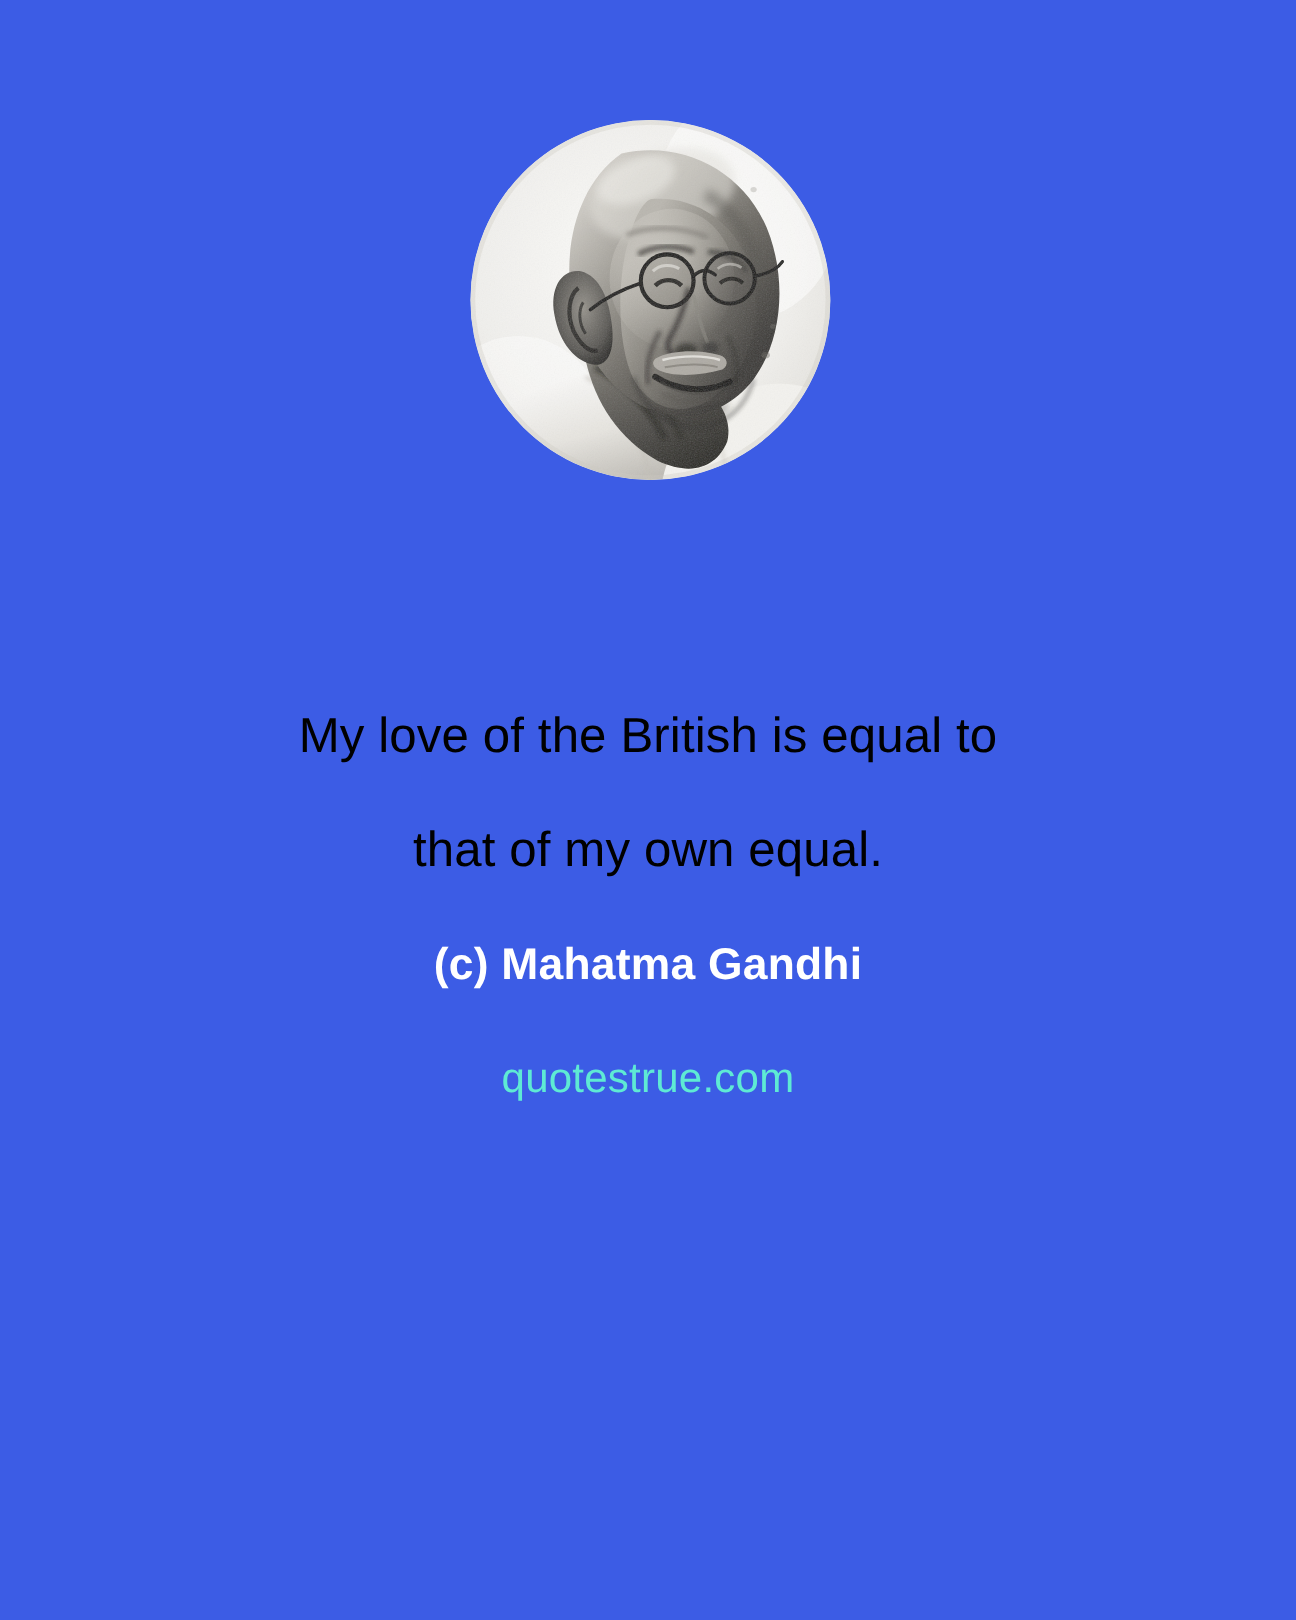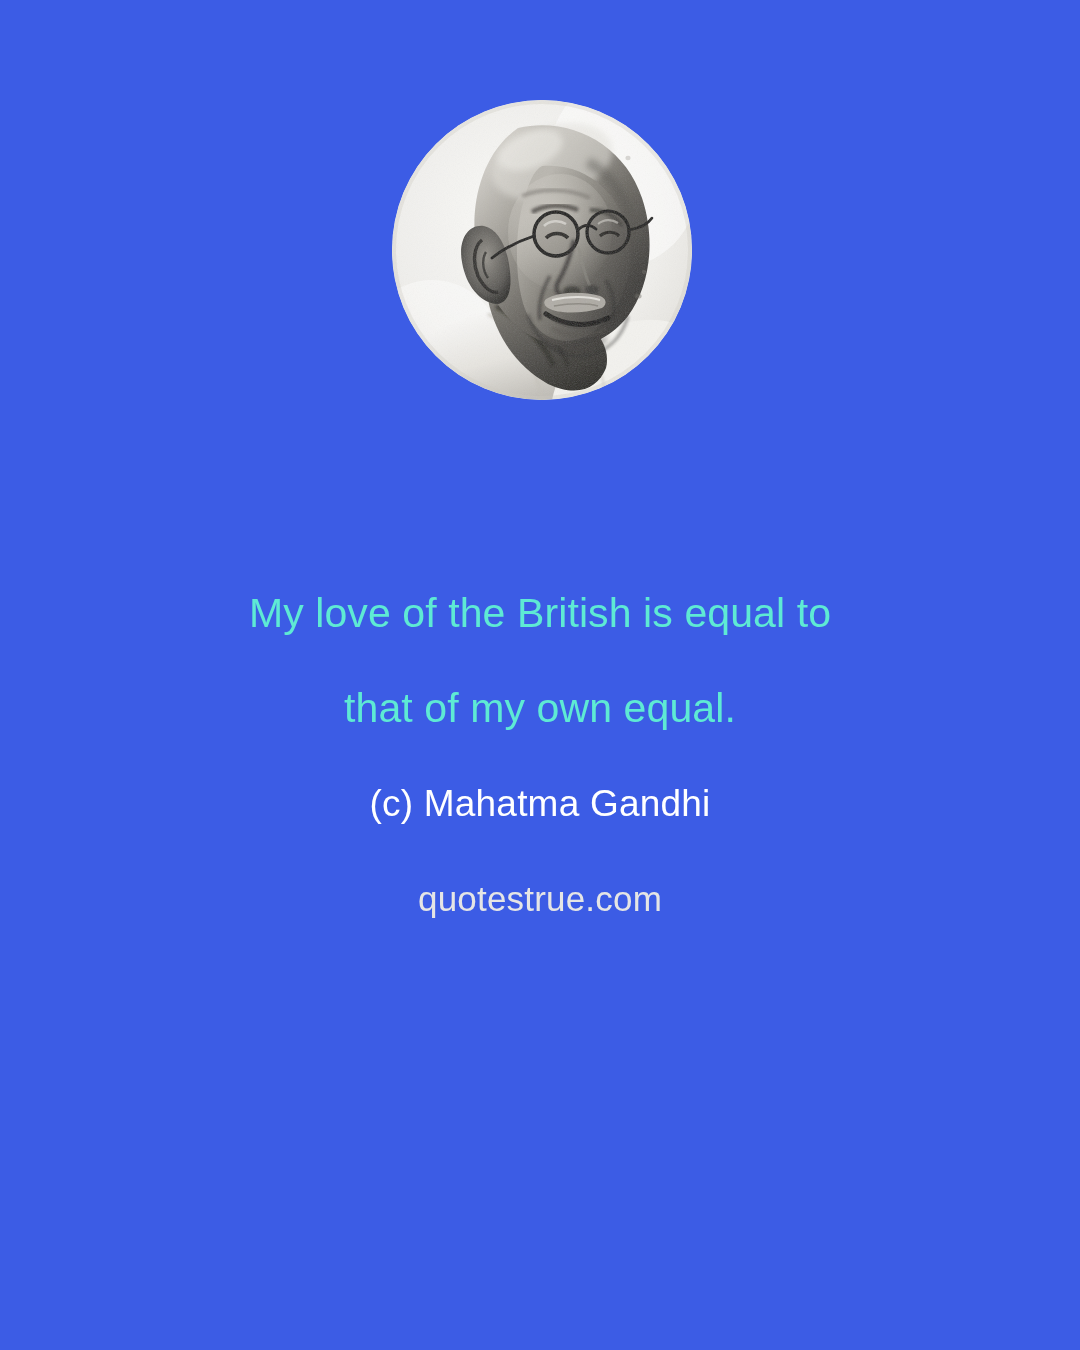--- a/index.html
+++ b/index.html
@@ -48,41 +48,41 @@
   
   .text-block {
     position: absolute;
     left: 0;
     top: 566px;
     width: 1080px;
     text-align: center;
   }
 
   .quote {
-    color: #5eead4;
+    color: #000000;
     font-size: 41px;
     font-weight: 400;
     line-height: 95px;
     letter-spacing: 0.1px;
     margin: 0;
     padding: 0 90px;
     box-sizing: border-box;
   }
 
   .attribution {
     color: #ffffff;
     font-size: 37px;
-    font-weight: 400;
+    font-weight: 700;
     line-height: 95px;
     letter-spacing: 0.2px;
     margin: 0;
   }
 
   .website {
-    color: #e5e5e5;
+    color: #5eead4;
     font-size: 35px;
     font-weight: 400;
     line-height: 95px;
     letter-spacing: 0.2px;
     margin: 0;
   }
 </style>
 </head>
 <body>
 

